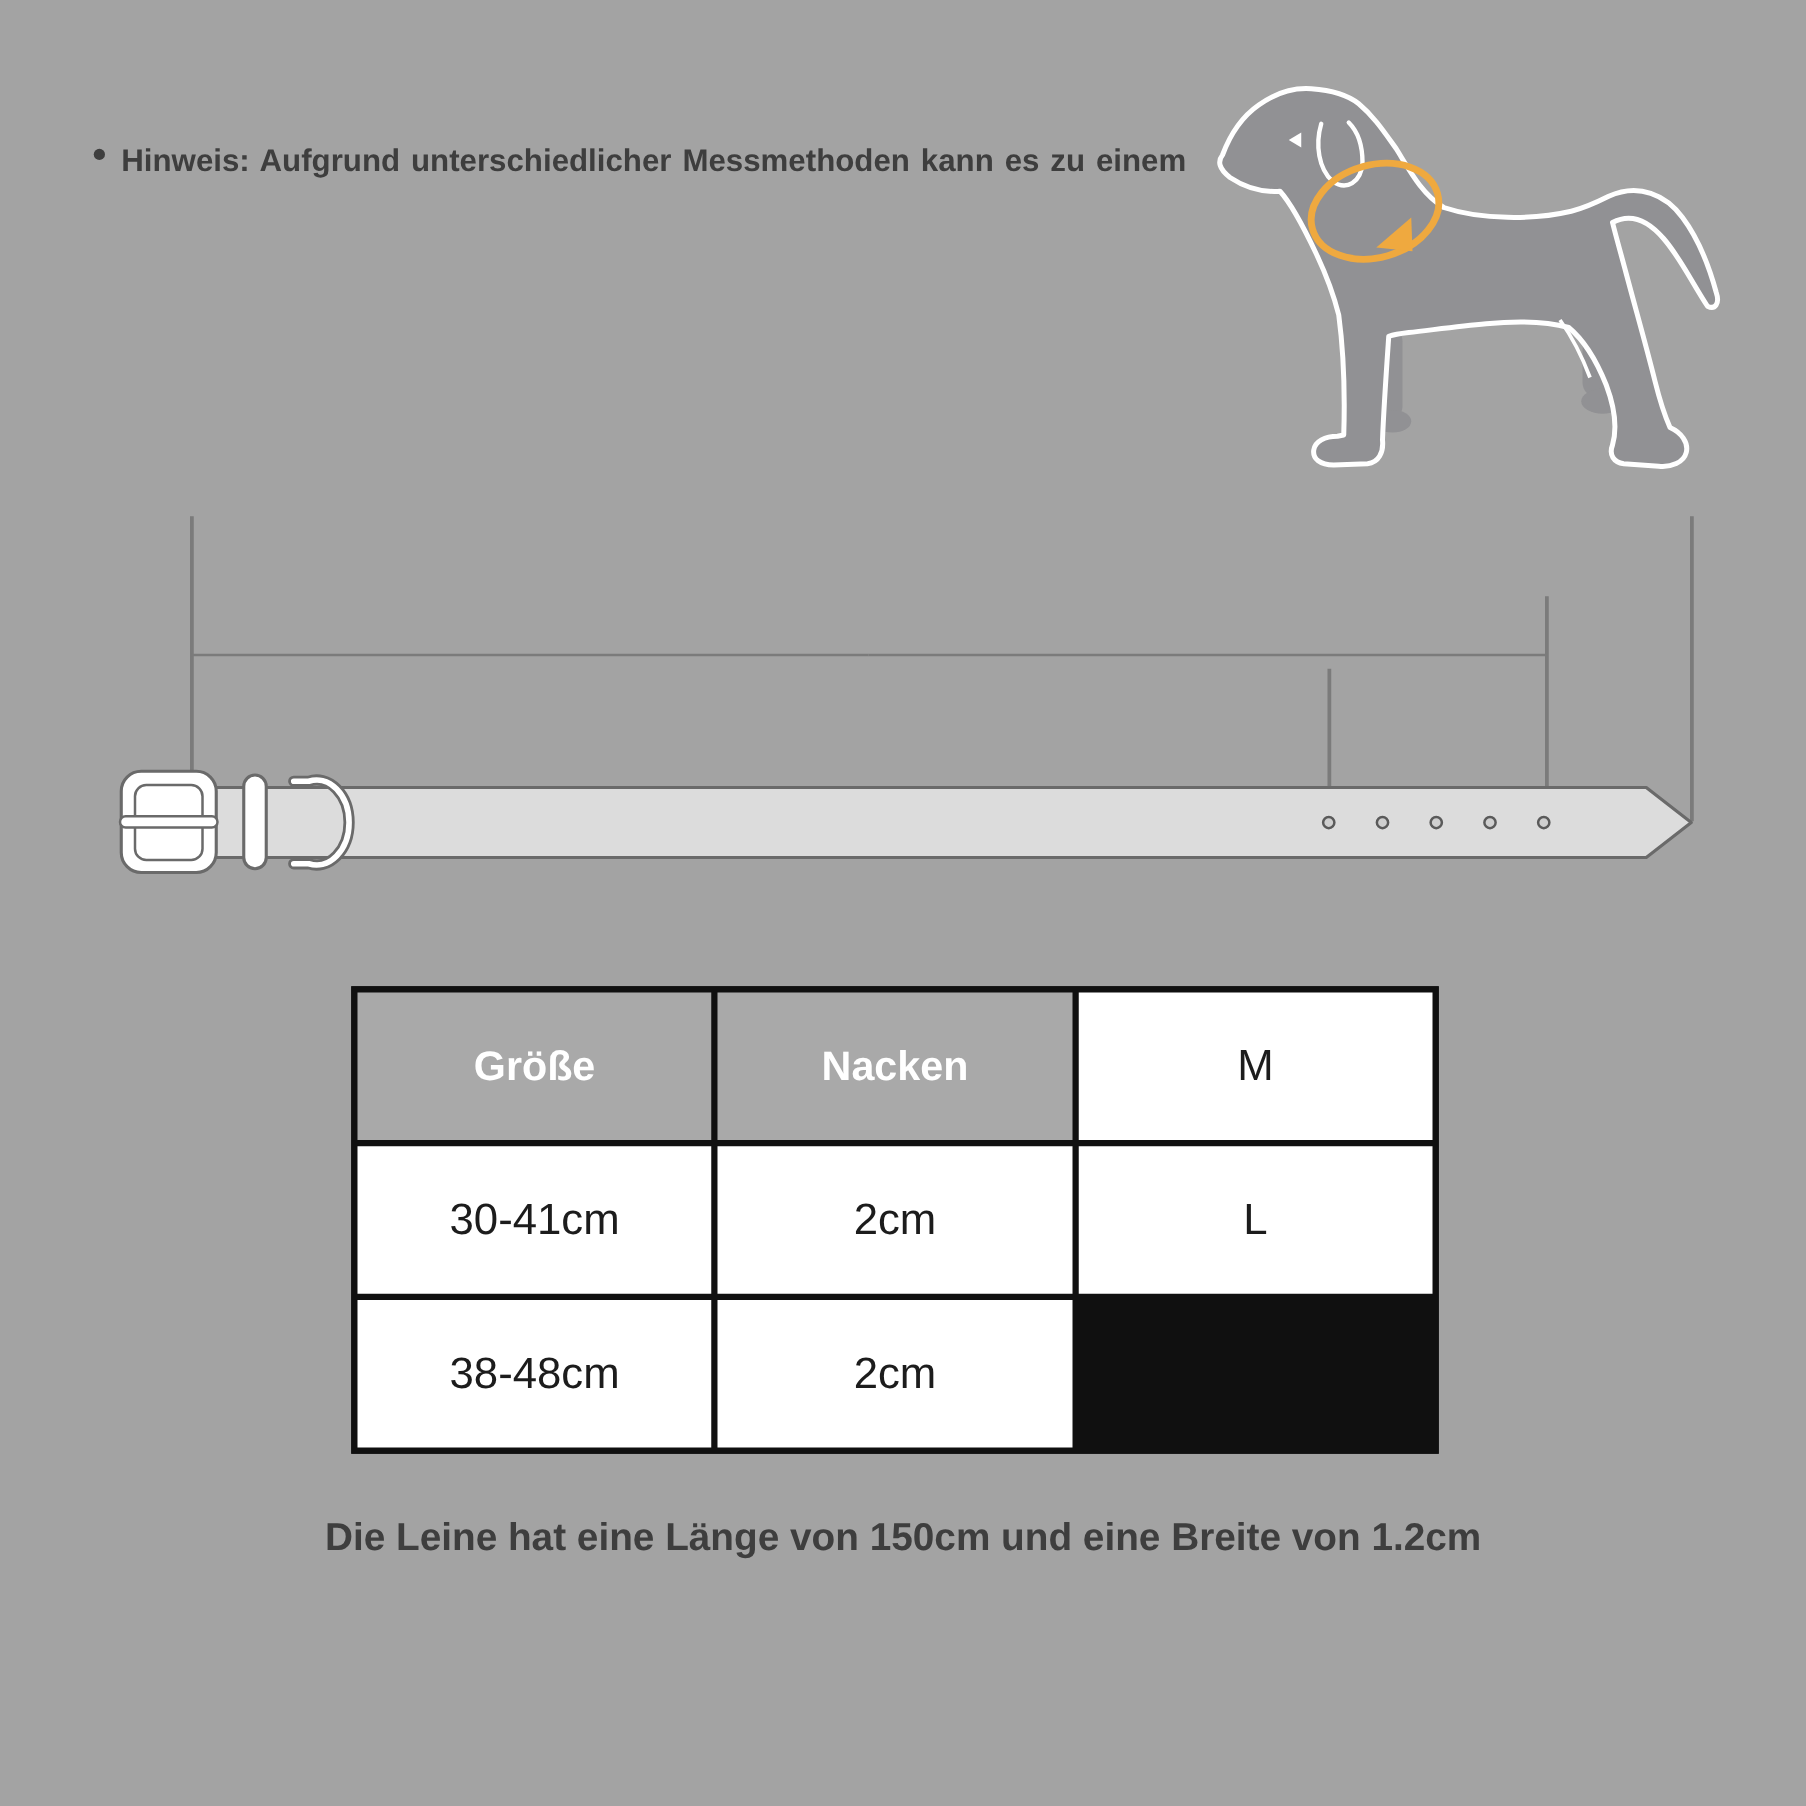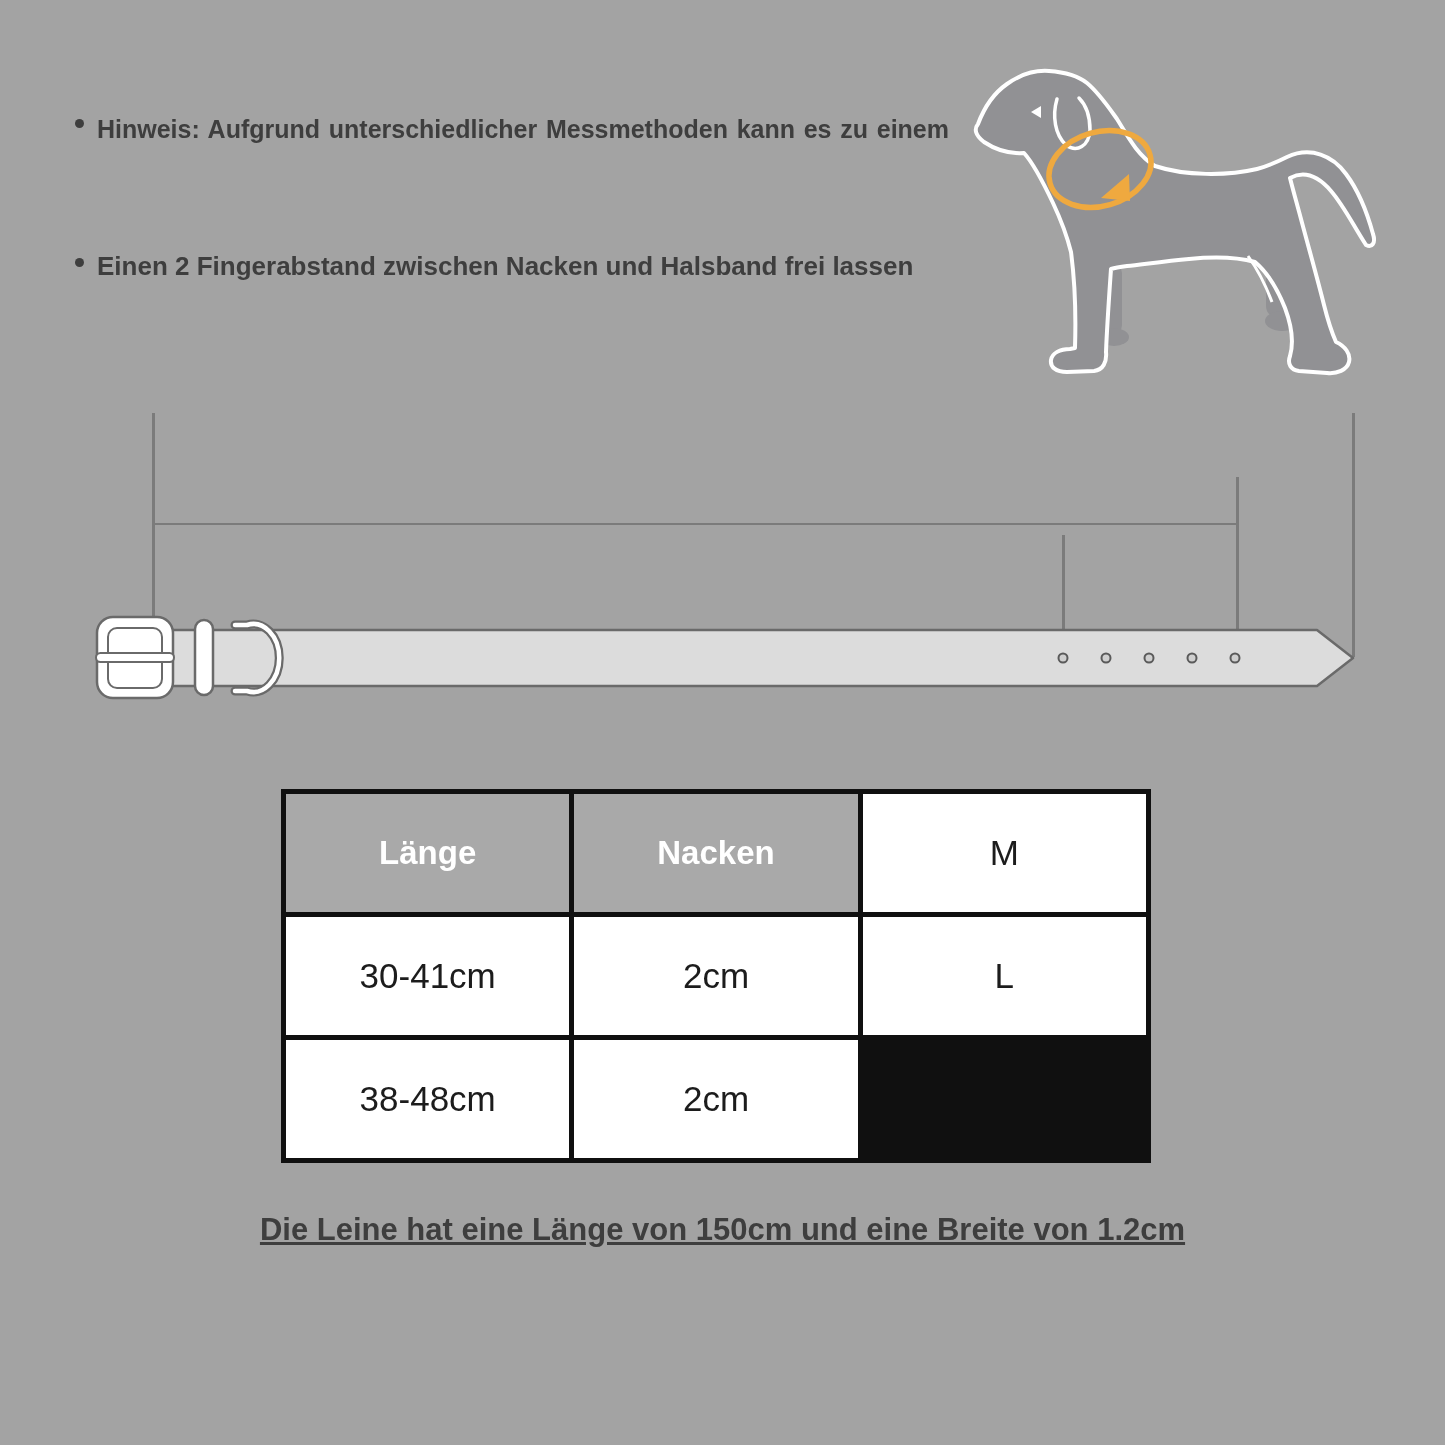--- a/index.html
+++ b/index.html
@@ -49,37 +49,33 @@
     display:flex; align-items:center; justify-content:center;
     font-size:35px; color:#1c1c1c;
   }
   .size-table .cell.head {
     background:#a9a9a9; color:#ffffff; font-weight:bold; font-size:33px;
   }
 
   
   .leash-note {
     position:absolute; left:0; top:1212px; width:1445px;
-    text-align:center; font-size:31px; font-weight:bold; color:#3e3e3e;text-decoration:underline;
+    text-align:center; font-size:31px; font-weight:bold; color:#3e3e3e;
   }
 </style>
 </head>
 <body>
 
 <div class="canvas">
 
   <div class="bullet note">
     <span class="dot"></span>
     <div class="jline">Hinweis: Aufgrund unterschiedlicher Messmethoden kann es zu einem</div>
   </div>
 
-  <div class="bullet tip">
-    <span class="dot"></span>
-    <div>Einen 2 Fingerabstand zwischen Nacken und Halsband frei lassen</div>
-  </div>
 
   <svg class="dog" width="440" height="360" viewBox="0 0 440 360">
 
     <g>
       <rect x="150" y="205" width="24" height="72" rx="10" fill="#919194"></rect>
       <ellipse cx="166" cy="279" rx="15" ry="9" fill="#919194"></ellipse>
       <rect x="318" y="210" width="26" height="50" rx="12" fill="#919194"></rect>
       <ellipse cx="334" cy="263" rx="17" ry="10" fill="#919194"></ellipse>
     </g>
 
@@ -137,21 +133,21 @@
         <circle cx="973" cy="43" r="4.5" fill="#CFCFCF" stroke="#5A5A5A" stroke-width="2"></circle>
         <circle cx="1016" cy="43" r="4.5" fill="#CFCFCF" stroke="#5A5A5A" stroke-width="2"></circle>
         <circle cx="1059" cy="43" r="4.5" fill="#CFCFCF" stroke="#5A5A5A" stroke-width="2"></circle>
         <circle cx="1102" cy="43" r="4.5" fill="#CFCFCF" stroke="#5A5A5A" stroke-width="2"></circle>
         <circle cx="1145" cy="43" r="4.5" fill="#CFCFCF" stroke="#5A5A5A" stroke-width="2"></circle>
       </g>
     </svg>
   </div>
 
   <div class="size-table">
-    <div class="cell head">Länge</div>
+    <div class="cell head">Größe</div>
     <div class="cell head">Nacken</div>
     <div class="cell">M</div>
     <div class="cell">30-41cm</div>
     <div class="cell">2cm</div>
     <div class="cell">L</div>
     <div class="cell">38-48cm</div>
     <div class="cell">2cm</div>
   </div>
 
   <div class="leash-note">Die Leine hat eine Länge von 150cm und eine Breite von 1.2cm</div>

